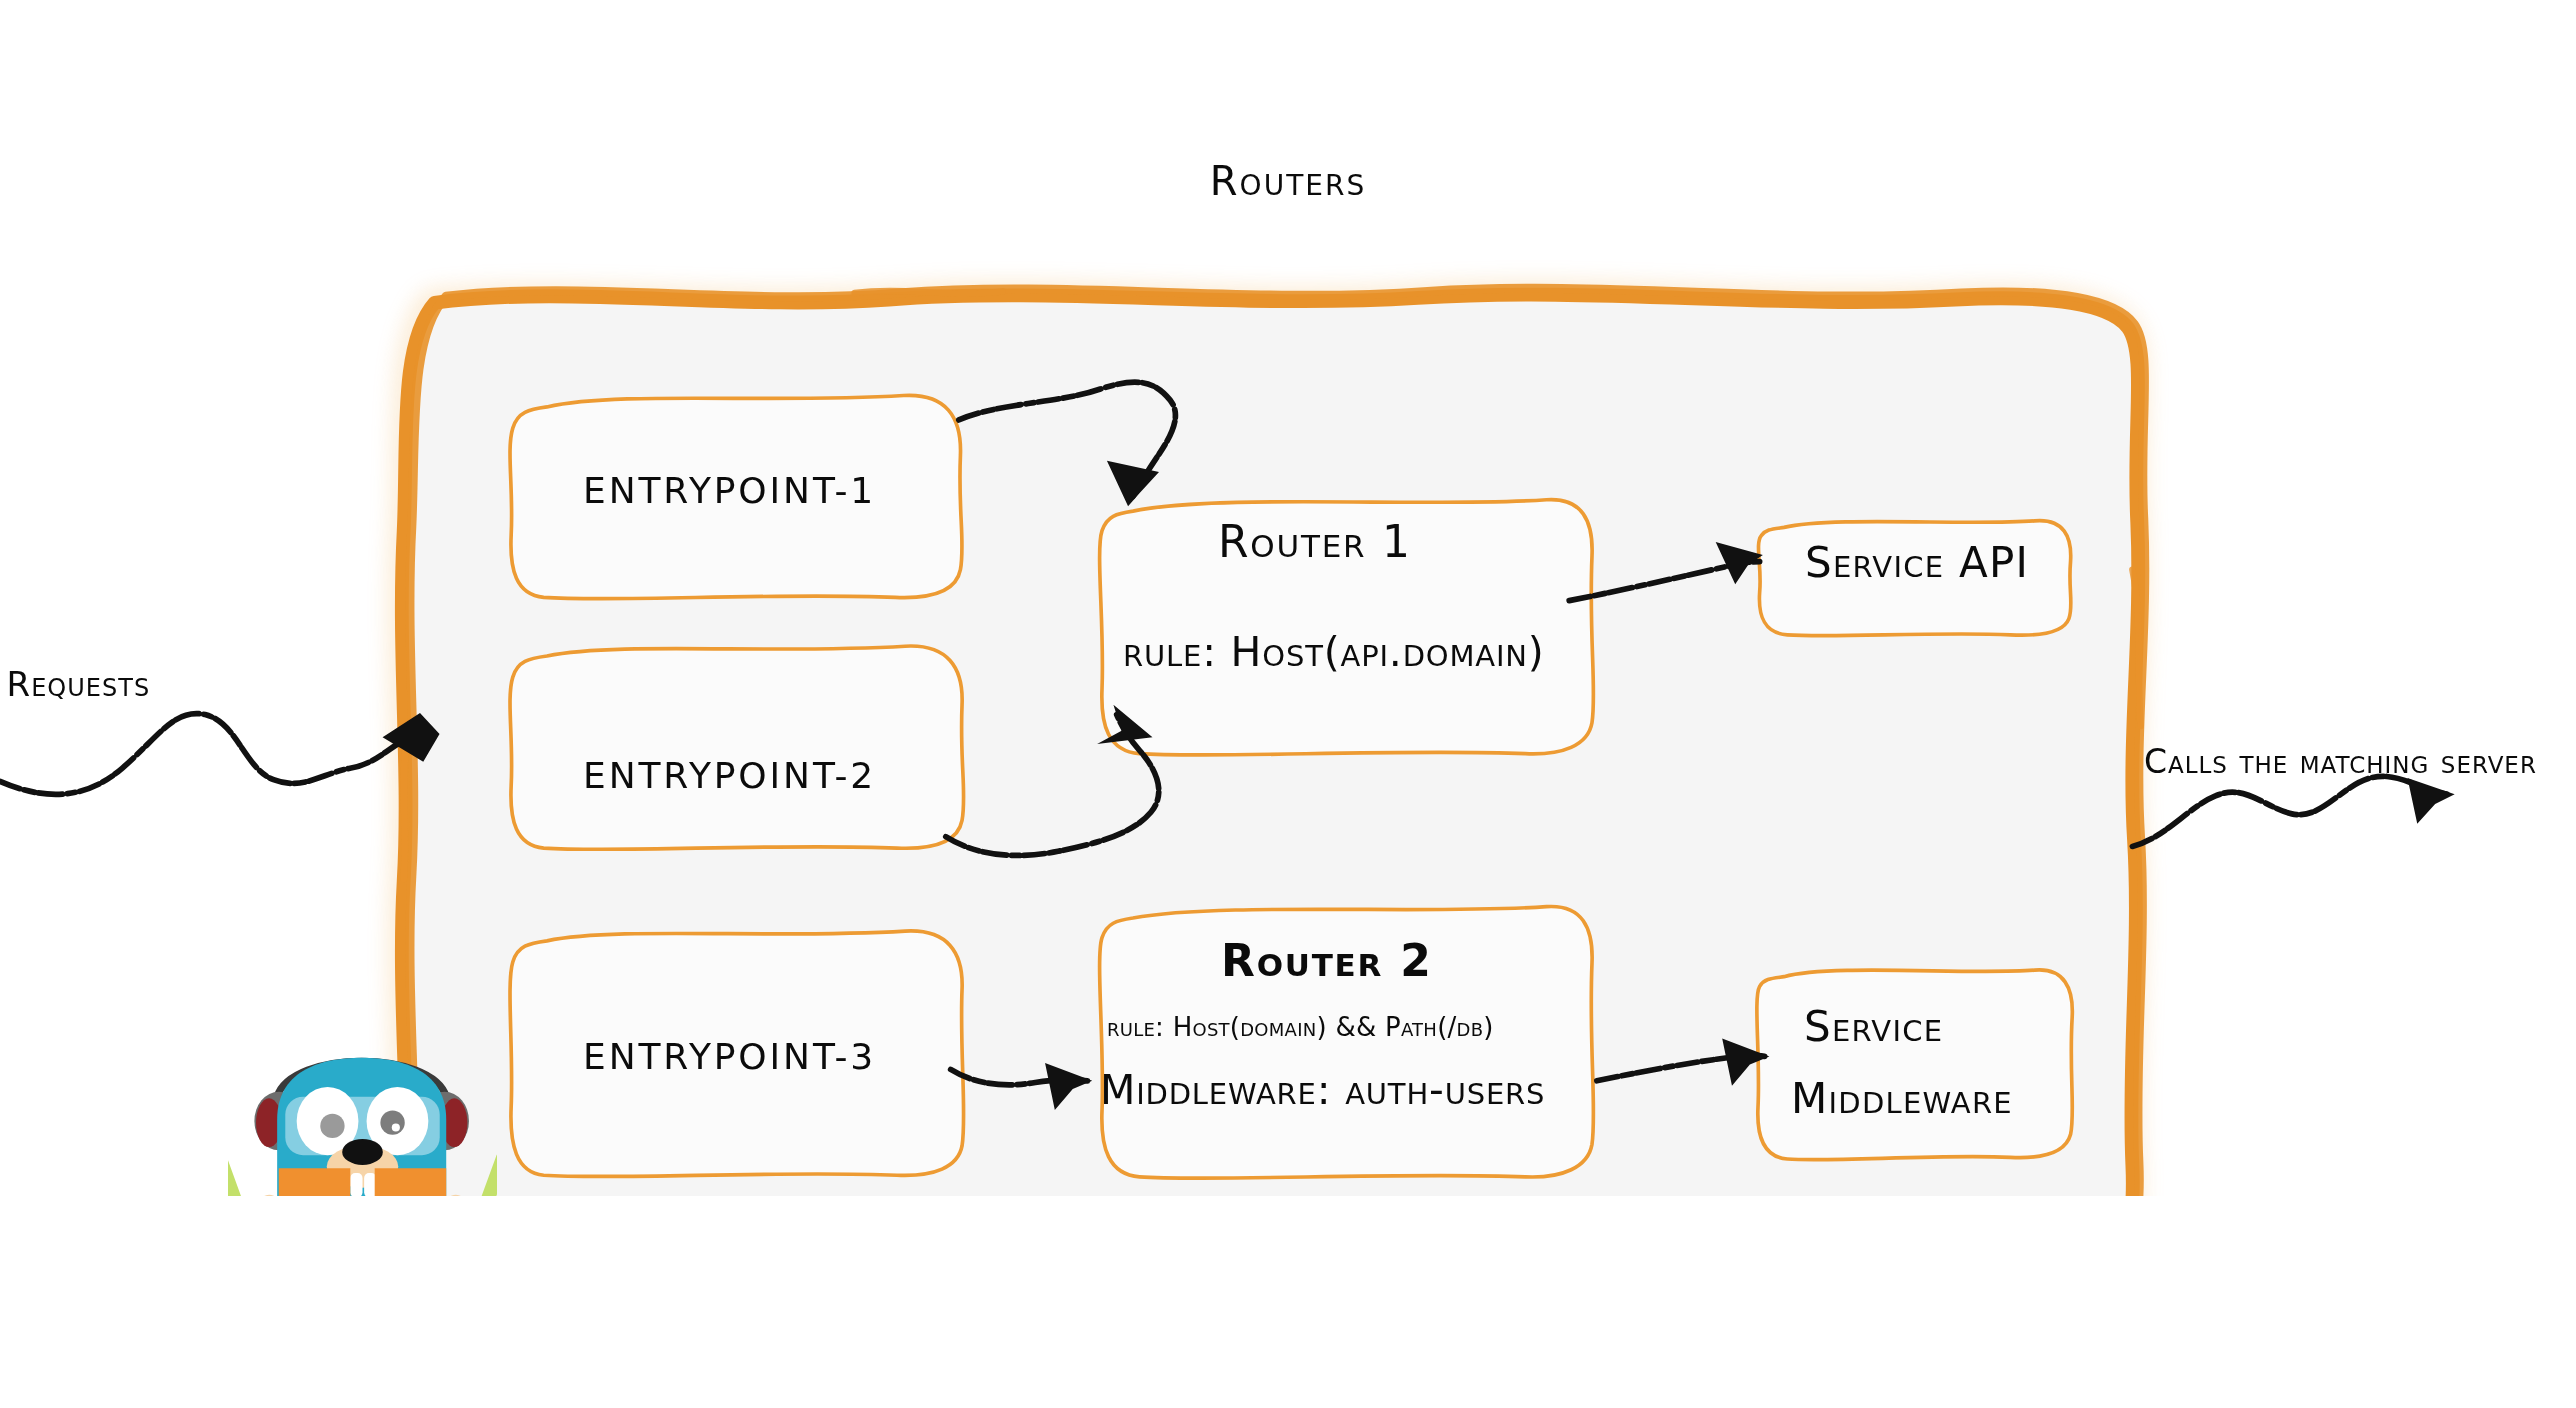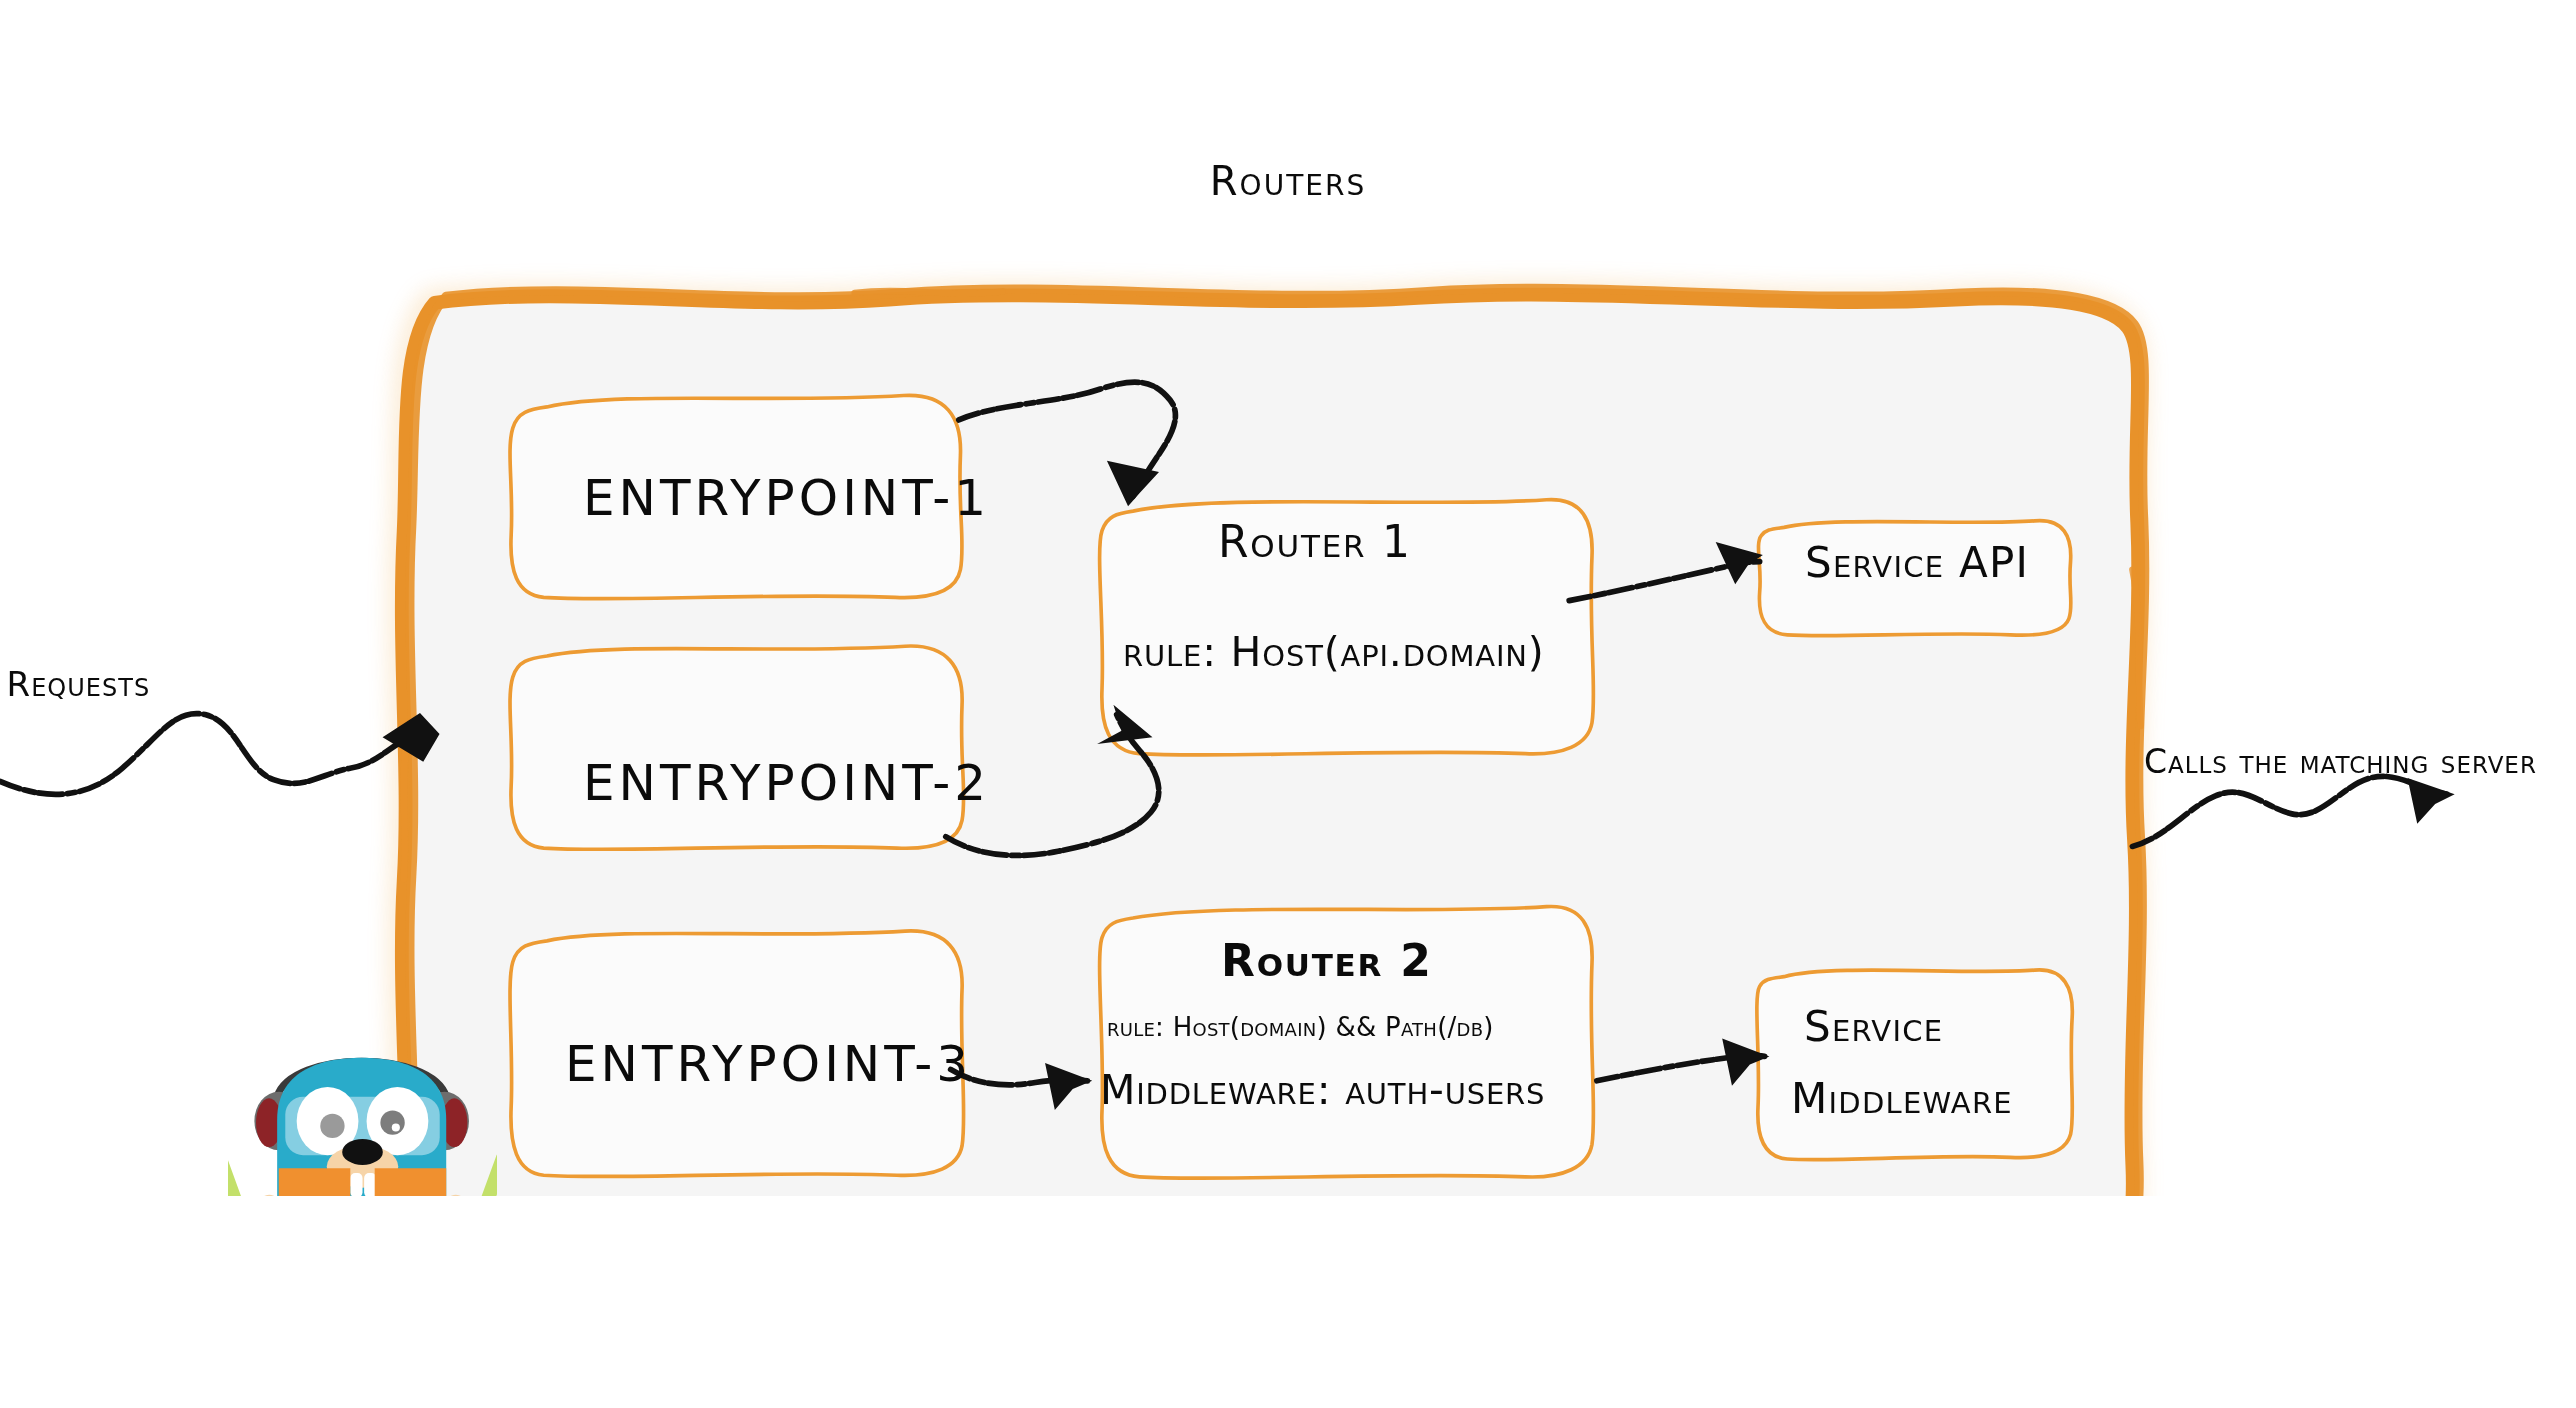--- a/index.html
+++ b/index.html
@@ -34,29 +34,29 @@
   }
   #diagram-title {
     left: 0; top: 160px;
     width: 2576px;
     text-align: center;
     font-size: 40px;
     font-weight: 500;
     letter-spacing: 0.05em;
   }
   .ep-label {
-    font-size: 50px;
+    font-size: 36px;
     font-weight: 500;
     letter-spacing: 0.08em;
     text-transform: uppercase;
     font-variant: normal;
   }
   #ep1-label { left: 583px; top: 472px; }
   #ep2-label { left: 583px; top: 757px; }
-  #ep3-label { left: 565px; top: 1038px; }
+  #ep3-label { left: 583px; top: 1038px; }
 
   #router1-title { left: 1218px; top: 519px; font-size: 44px; font-weight: 500; letter-spacing: .04em; }
   #router1-rule  { left: 1123px; top: 631px; font-size: 41px; font-weight: 500; letter-spacing: .02em; }
 
   #router2-title { left: 1221px; top: 938px; font-size: 44px; font-weight: 700; letter-spacing: .04em; }
   #router2-rule  { left: 1107px; top: 1014px; font-size: 26px; font-weight: 500; letter-spacing: .01em; }
   #router2-mw    { left: 1100px; top: 1069px; font-size: 41px; font-weight: 500; letter-spacing: .02em; }
 
   #svc-api-label { left: 1805px; top: 541px; font-size: 42px; font-weight: 500; letter-spacing: .03em; }
   #svc-dash-line1 { left: 1804px; top: 1005px; font-size: 42px; font-weight: 400; letter-spacing: .03em; }

